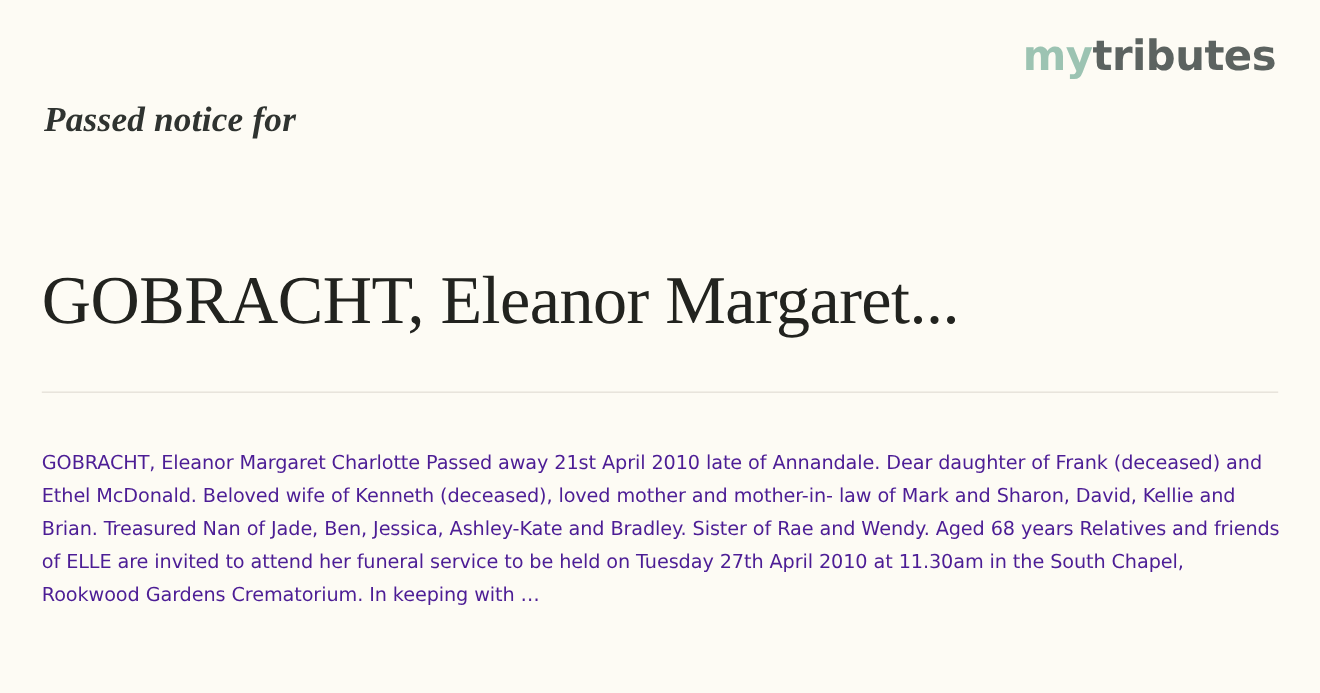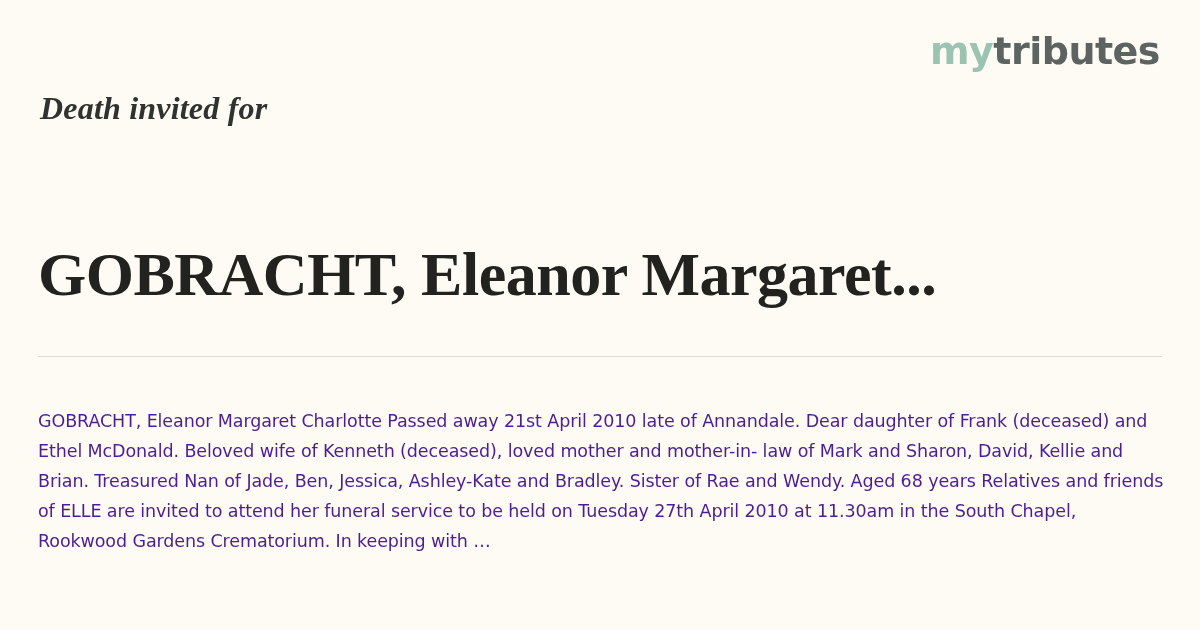--- a/index.html
+++ b/index.html
@@ -47,21 +47,21 @@
     font-size: 32px;
     color: #2f3330;
     letter-spacing: 0.2px;
   }
   .headline {
     position: absolute;
     left: 38px;
     top: 198px;
     right: 40px;
     font-family: "Liberation Serif", serif;
-    font-weight: 700;
+    font-weight: 400;
     font-size: 62px;
     line-height: 1.12;
     color: #22231f;
     letter-spacing: -0.5px;
   }
   .divider {
     position: absolute;
     left: 38px;
     right: 38px;
     top: 356px;
@@ -83,21 +83,21 @@
 </style>
 </head>
 <body>
 
 <div class="page">
 
   <div class="brand">
     <span class="brand-my">my</span><span class="brand-tributes">tributes</span>
   </div>
 
-  <div class="kicker">Death invited for</div>
+  <div class="kicker">Passed notice for</div>
 
   <h1 class="headline">GOBRACHT, Eleanor Margaret...</h1>
 
   <div class="divider"></div>
 
   <p class="body-copy">GOBRACHT, Eleanor Margaret Charlotte Passed away 21st April 2010 late of Annandale.  Dear daughter of Frank (deceased) and Ethel McDonald.  Beloved wife of Kenneth (deceased), loved mother and mother-in- law of Mark and Sharon, David, Kellie and Brian.  Treasured Nan of Jade, Ben, Jessica, Ashley-Kate and Bradley.  Sister of Rae and Wendy.  Aged 68 years Relatives and friends of ELLE are invited to attend her funeral service to be held on Tuesday 27th April 2010 at 11.30am in the South Chapel, Rookwood Gardens Crematorium.  In keeping with …</p>
 
 </div>
 
 </body></html>

